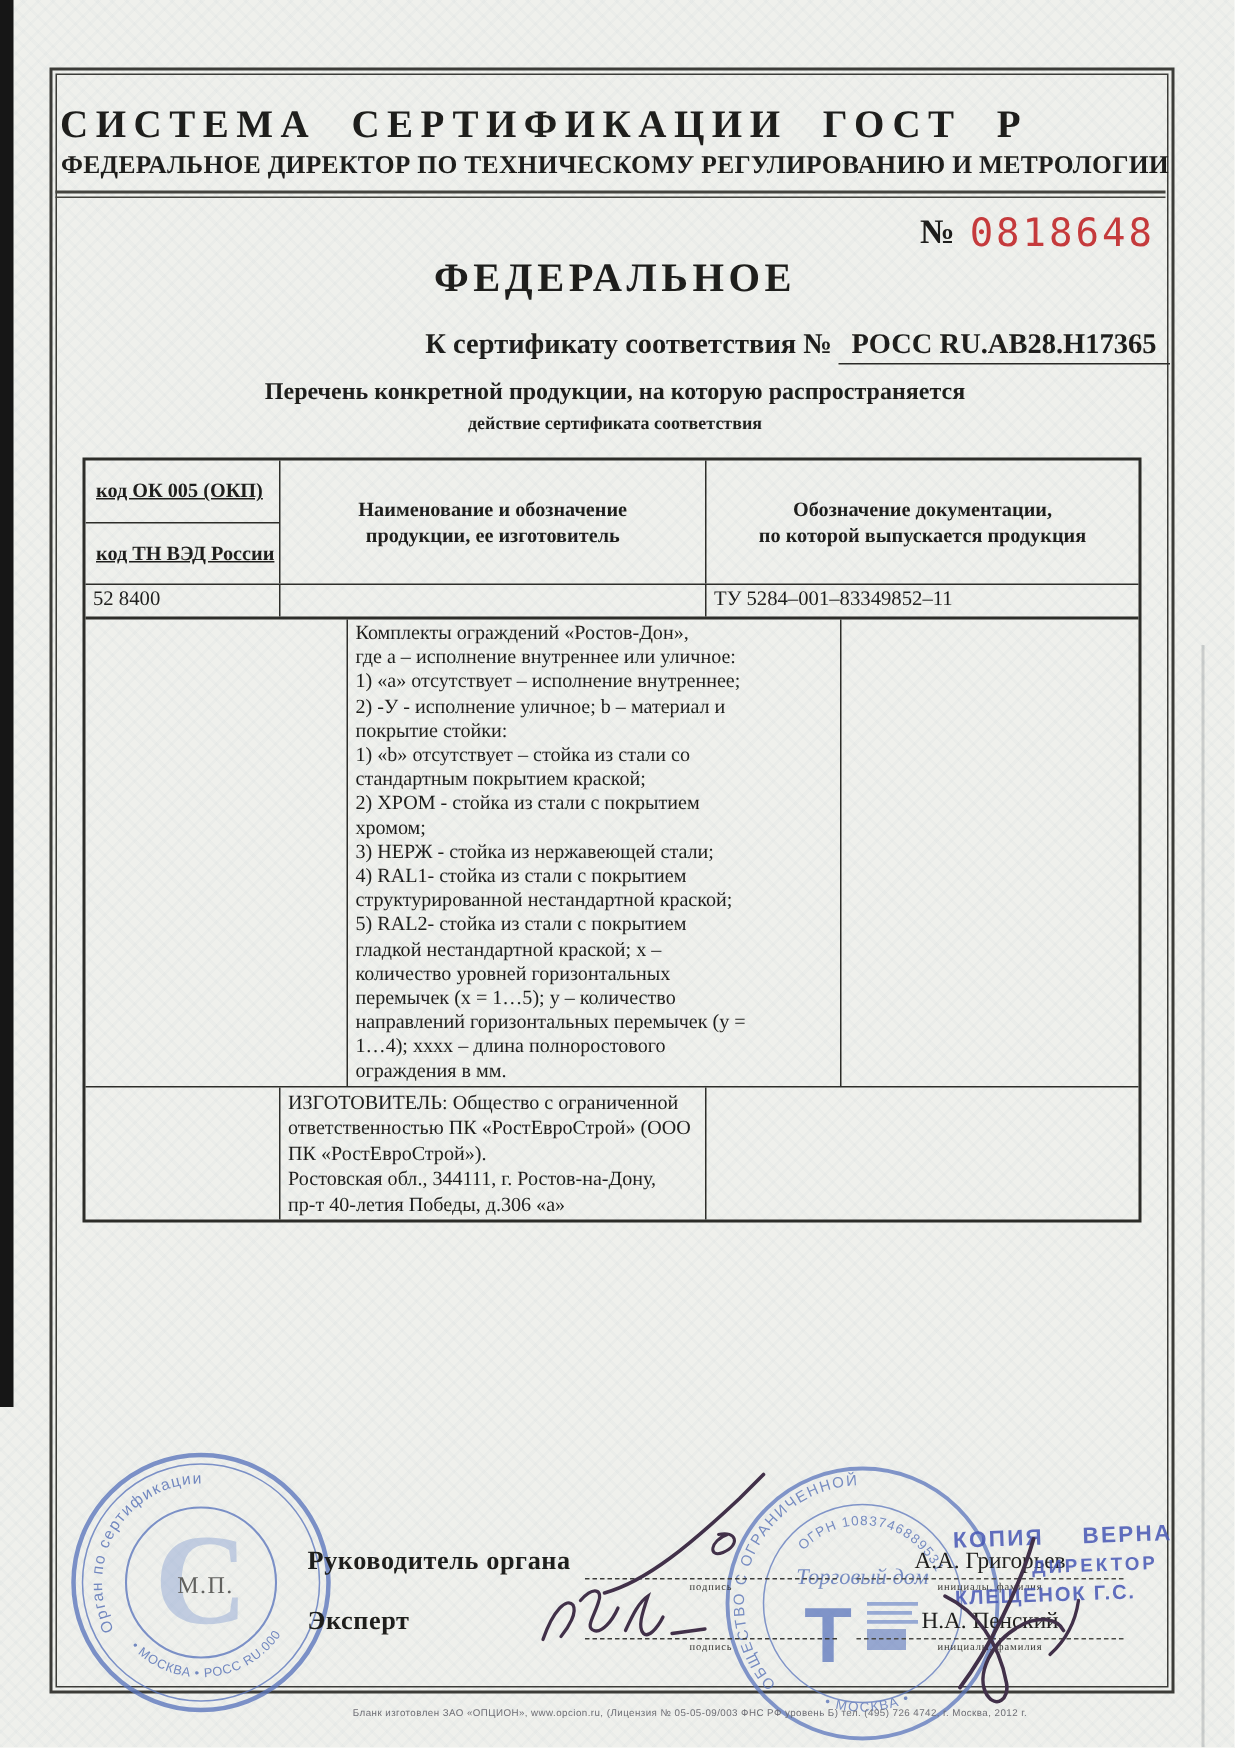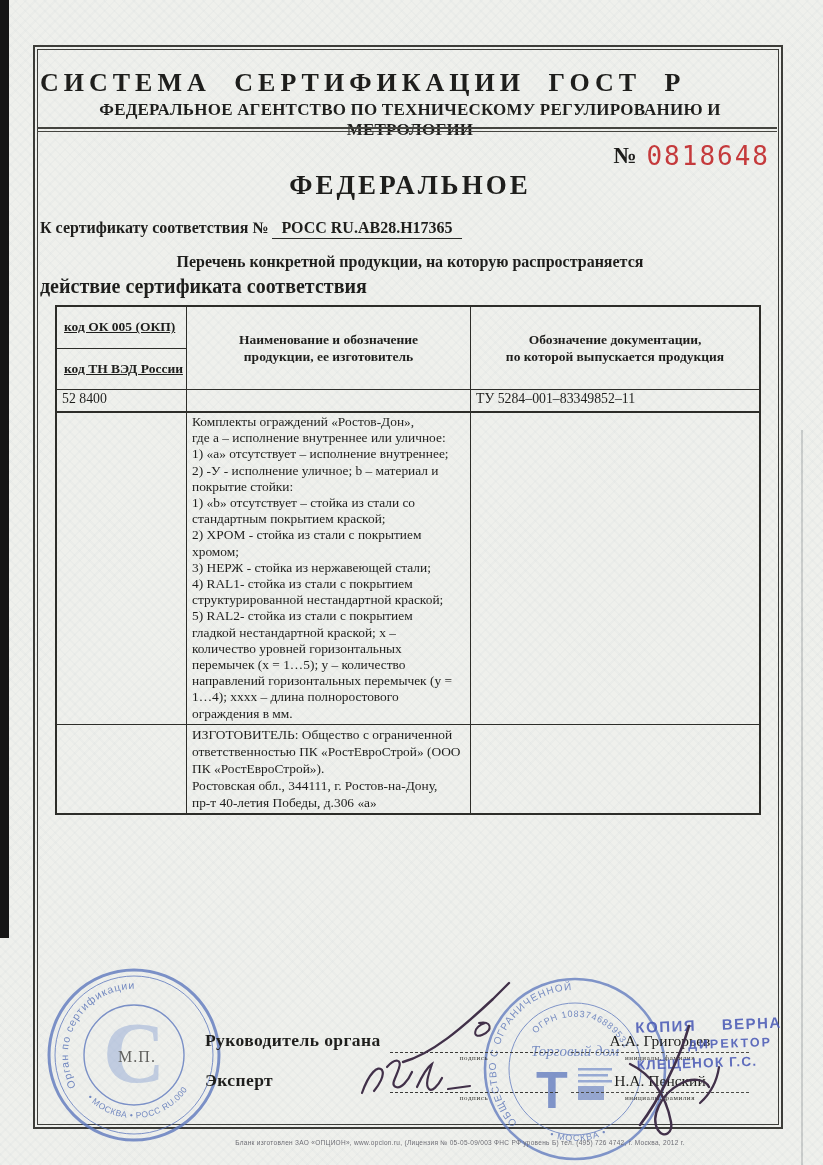--- a/index.html
+++ b/index.html
@@ -22,29 +22,29 @@
       font-size:26px;font-weight:bold;letter-spacing:5px;word-spacing:12px;}
   .h2{position:absolute;left:40px;top:100px;width:740px;text-align:center;
       font-size:17px;font-weight:bold;letter-spacing:.2px;}
   .header-rule{position:absolute;left:37px;top:127px;width:740px;border-top:2px solid #44443f;}
   .header-rule .inner{margin-top:2px;border-top:1px solid #44443f;}
   .form-number{position:absolute;left:420px;top:141px;width:350px;text-align:right;}
   .form-number .no-sign{font-size:23px;font-weight:bold;vertical-align:2px;margin-right:10px;}
   .form-number .digits{font-family:"DejaVu Sans Mono",monospace;font-size:26px;color:#c53a3c;letter-spacing:2px;}
   .doc-title{position:absolute;left:40px;top:170px;width:740px;text-align:center;
       font-size:27px;font-weight:bold;letter-spacing:3px;}
-  .cert-line{position:absolute;left:40px;top:219px;width:740px;text-align:left;font-size:16px;font-weight:bold;}
+  .cert-line{position:absolute;left:40px;top:219px;width:740px;text-align:right;font-size:19px;font-weight:bold;}
   .cert-line .cert-num{border-bottom:1.5px solid #2a2a27;padding:0 9px 2px 9px;margin-left:4px;font-weight:bold;}
   .purpose1{position:absolute;left:40px;top:253px;width:740px;text-align:center;font-size:16px;font-weight:bold;}
-  .purpose2{position:absolute;left:40px;top:275px;width:740px;font-size:20px;font-weight:bold;}
+  .purpose2{position:absolute;left:40px;top:275px;width:740px;text-align:center;font-size:12px;font-weight:bold;}
 
   .table{position:absolute;left:55px;top:305px;width:702px;border:2px solid #2d2d29;}
   .trow{display:grid;grid-template-columns:129px 284px 1fr;border-top:1px solid #2d2d29;}
   .trow:first-child{border-top:none;}
-  .trow.rule-strong{border-top-width:2px;}
+  .trow.rule-strong{border-top-width:2px;gap:45px;}
   .tcell{border-left:1px solid #2d2d29;overflow:hidden;}
   .tcell:first-child{border-left:none;}
   .hdr-split{display:flex;flex-direction:column;text-decoration:underline;}
   .hdr-half{flex:1;display:flex;align-items:center;padding-left:7px;font-size:13.5px;font-weight:bold;}
   .hdr-half.bottom{border-top:1px solid #2d2d29;}
   .hdr-center{display:flex;align-items:center;justify-content:center;text-align:center;
       font-size:13.5px;font-weight:bold;white-space:pre-line;line-height:17px;min-height:80px;}
   .cell-text{white-space:pre-line;font-size:13.4px;line-height:16.2px;padding:1px 4px 2px 5px;}
   .row-code .cell-text{font-size:13.8px;}
   .row-main{min-height:306px;}
@@ -75,21 +75,21 @@
 <div class="page">
 
   <div class="scan-edge"></div>
   <div class="right-edge"></div>
 
   <div class="frame-outer">
     <div class="frame-inner"></div>
   </div>
 
   <div class="h1">СИСТЕМА СЕРТИФИКАЦИИ ГОСТ Р</div>
-  <div class="h2">ФЕДЕРАЛЬНОЕ АГЕНТСТВО ПО ТЕХНИЧЕСКОМУ РЕГУЛИРОВАНИЮ И МЕТРОЛОГИИ</div>
+  <div class="h2">ФЕДЕРАЛЬНОЕ ДИРЕКТОР ПО ТЕХНИЧЕСКОМУ РЕГУЛИРОВАНИЮ И МЕТРОЛОГИИ</div>
   <div class="header-rule">
       <div class="inner"></div>
     </div>
 
   <div class="form-number">
     <span class="no-sign">№</span><span class="digits">0818648</span>
   </div>
 
   <div class="doc-title">ФЕДЕРАЛЬНОЕ</div>
 

